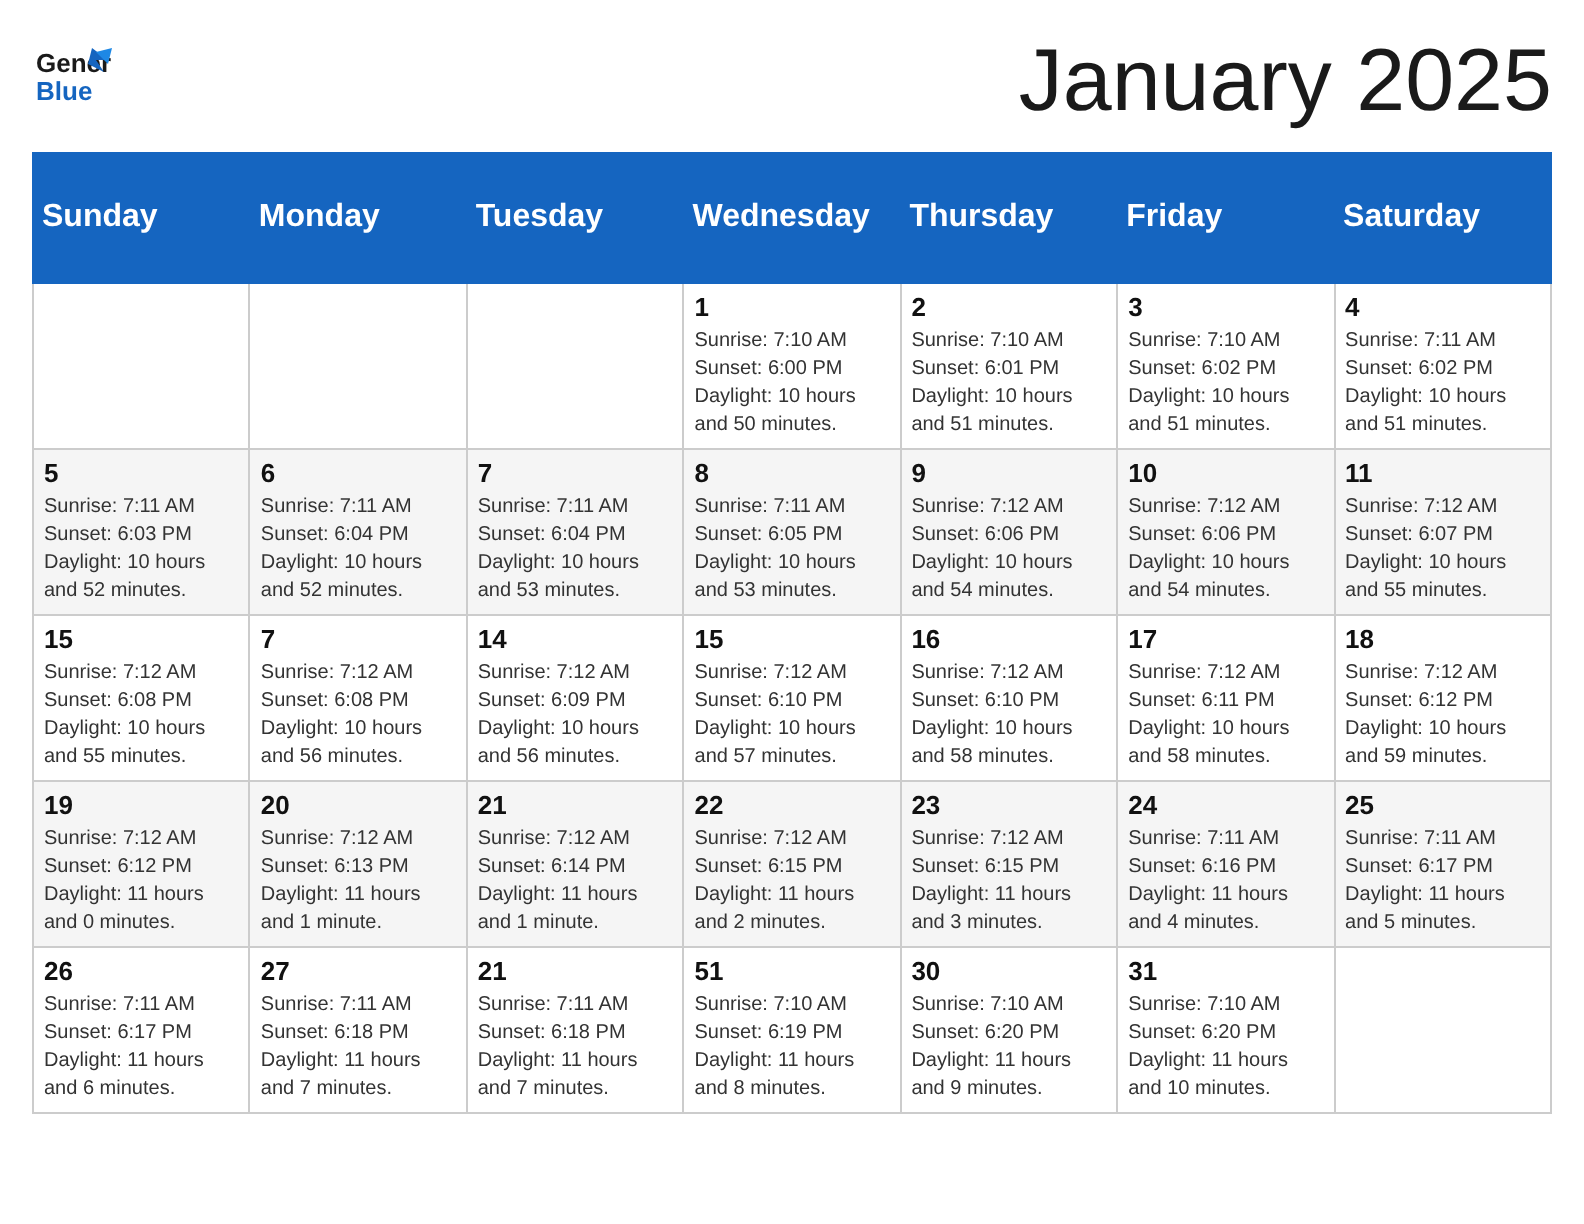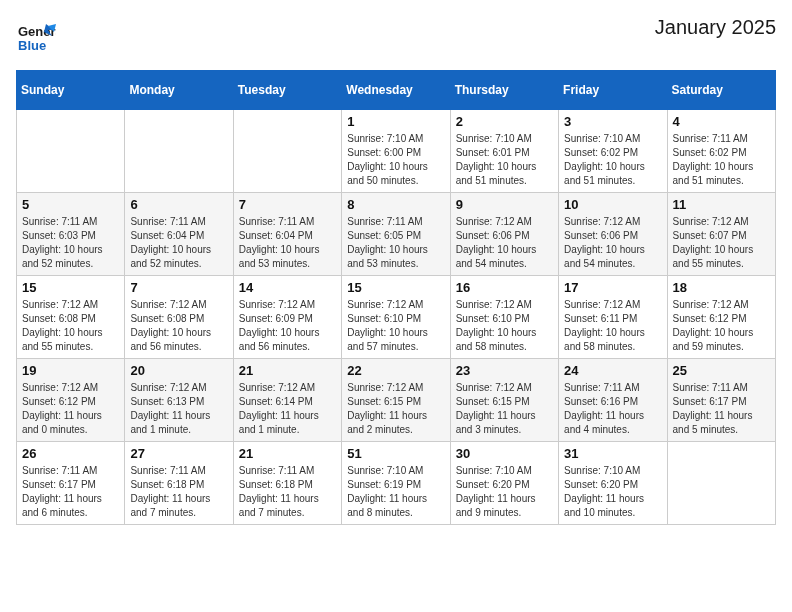--- a/index.html
+++ b/index.html
@@ -18,39 +18,39 @@
     }
     .logo {
       display: flex;
       align-items: center;
       gap: 4px;
     }
     .title-block {
       text-align: right;
     }
     .month-title {
-      font-size: 20px;
+      font-size: 44px;
       font-weight: normal;
       color: #1a1a1a;
     }
     .subtitle {
       font-size: 15px;
       color: #333;
     }
     .calendar {
       width: 100%;
       border-collapse: collapse;
       border: 1px solid #ccc;
     }
     .calendar th {
       background: #1565c0;
       color: #fff;
-      font-size: 12px;
+      font-size: 16px;
       font-weight: bold;
-      padding: 12px 4px;
+      padding: 23px 4px;
       text-align: left;
       border: 1px solid #1565c0;
     }
     .calendar td {
       vertical-align: top;
       padding: 4px 5px;
       font-size: 10.5px;
       color: #222;
       border: 1px solid #ccc;
       width: calc(100% / 7);

